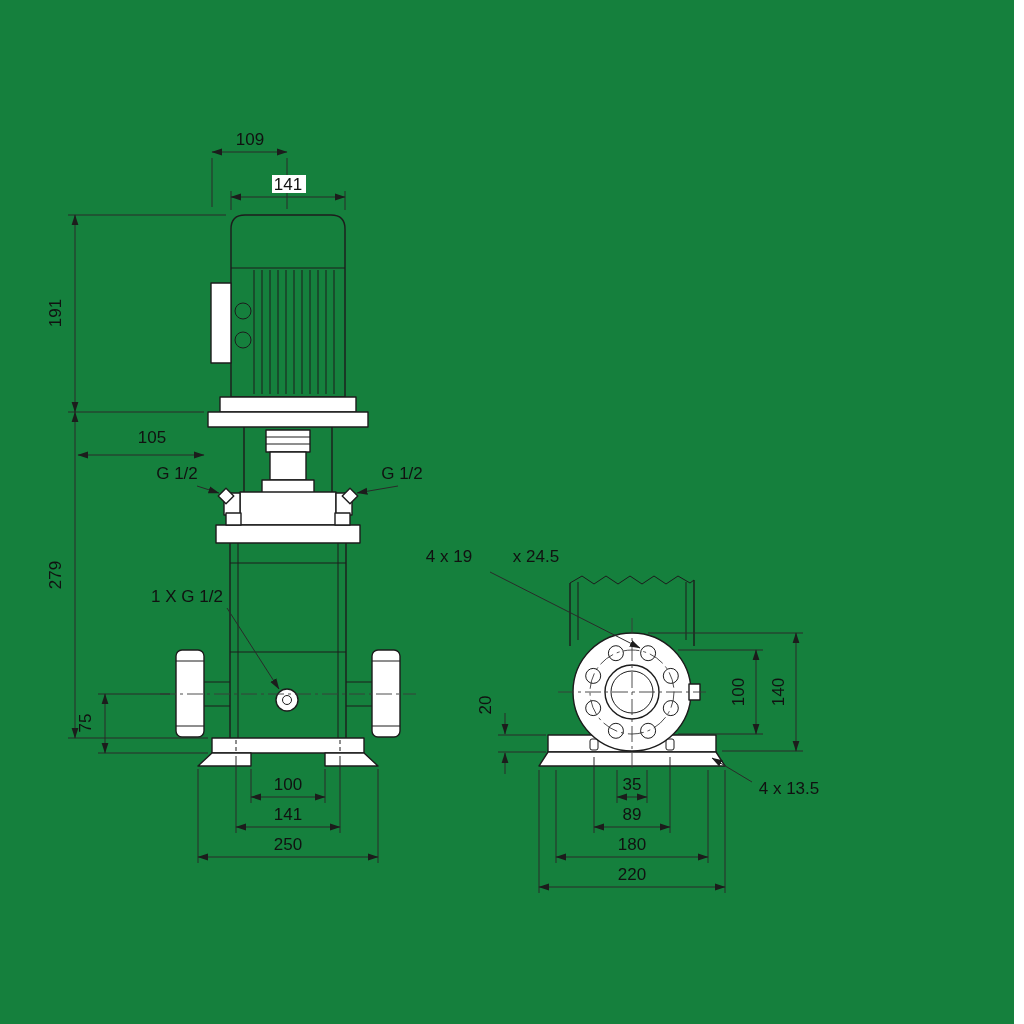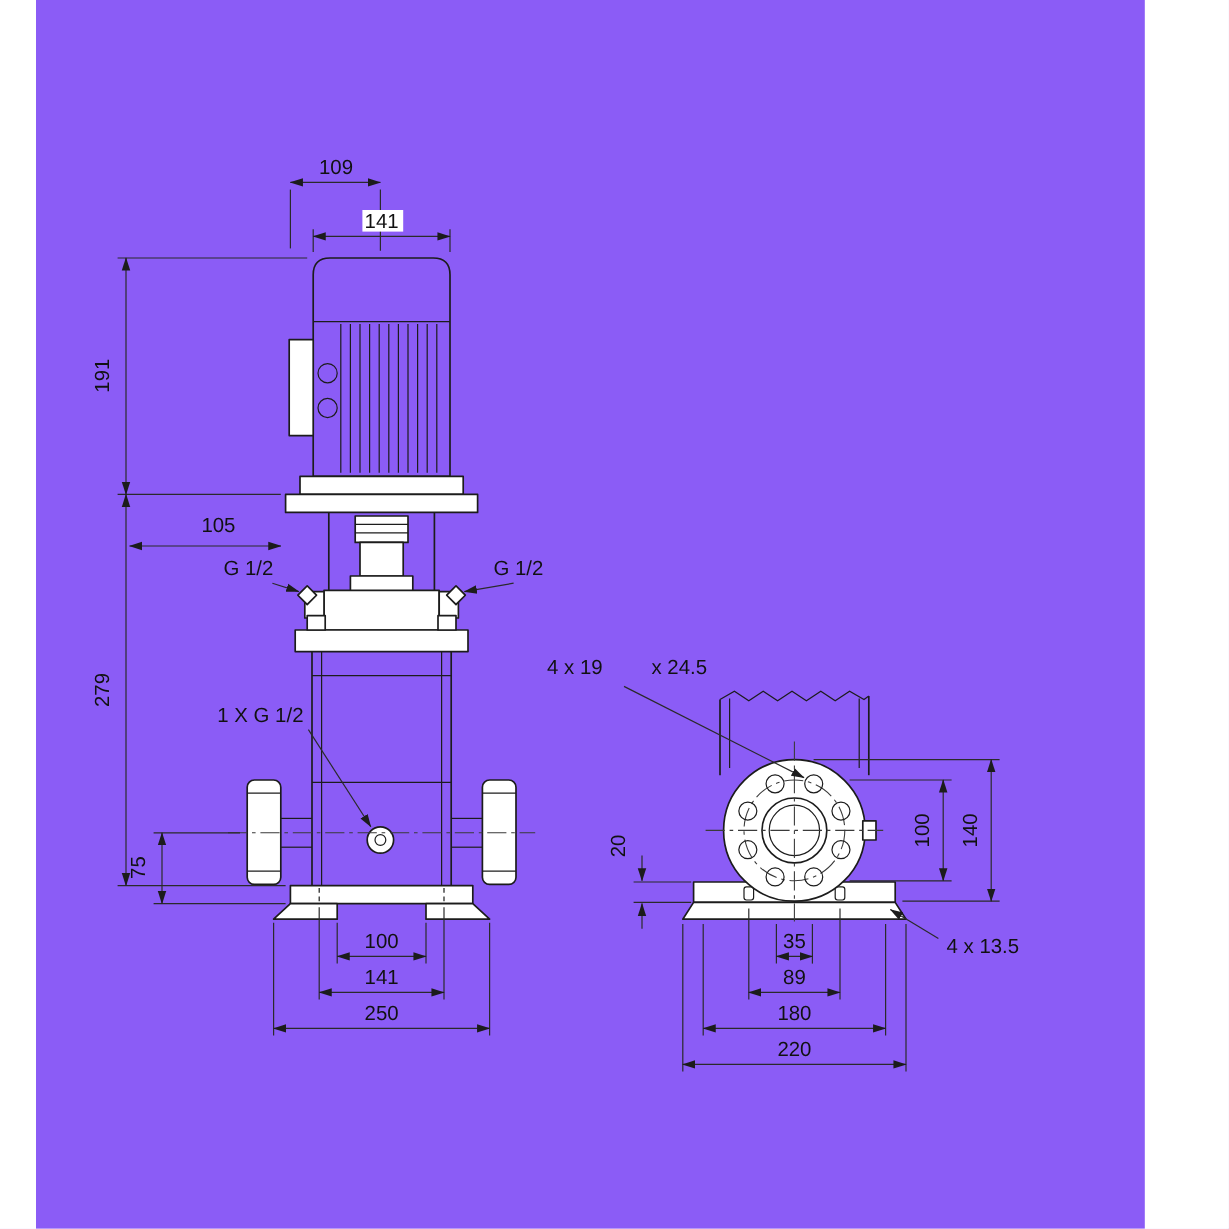--- a/index.html
+++ b/index.html
@@ -1,16 +1,16 @@
 <!DOCTYPE html>
 <html><head>
 <meta charset="utf-8">
 <style>
   html,body{margin:0;padding:0;background:#ffffff;}
-  .stage{width:924px;height:1024px;background:#8b5cf6;position:relative;margin-left:30px;}
+  .stage{width:1014px;height:1024px;background:#15803d;position:relative;}
   svg{display:block;}
   svg text{font-family:"Liberation Sans","DejaVu Sans",sans-serif;font-size:17px;fill:#111;stroke:none;}
   .obj{fill:none;stroke:#1c1c1c;stroke-width:1.4;stroke-linejoin:round;}
   .objf{fill:#ffffff;stroke:#1c1c1c;stroke-width:1.4;stroke-linejoin:round;}
   .thin{fill:none;stroke:#1c1c1c;stroke-width:1;}
   .dim{fill:none;stroke:#2a2a2a;stroke-width:1;}
   .cl{fill:none;stroke:#3a3a3a;stroke-width:0.9;stroke-dasharray:16 4 3 4;}
   .dash{stroke-dasharray:4 3;}
   .mask{fill:#ffffff;stroke:none;}
 </style>

